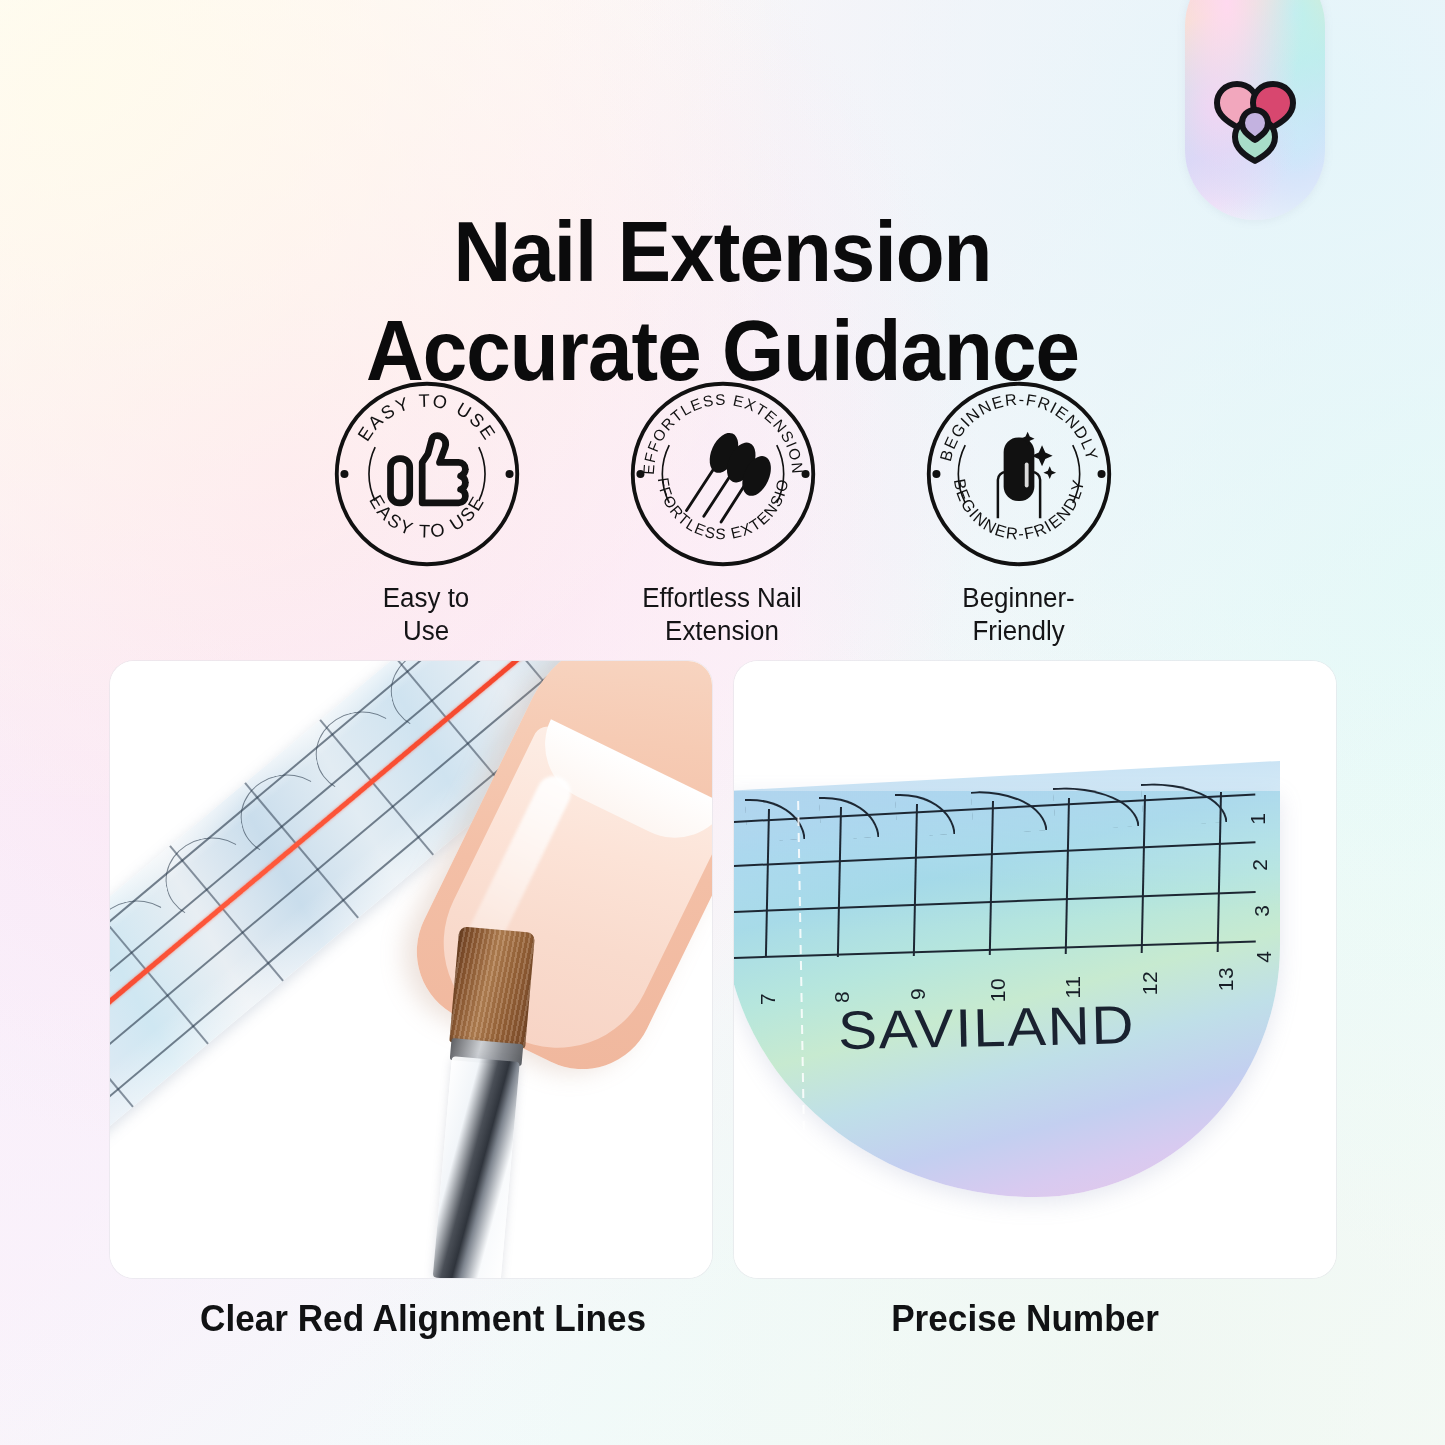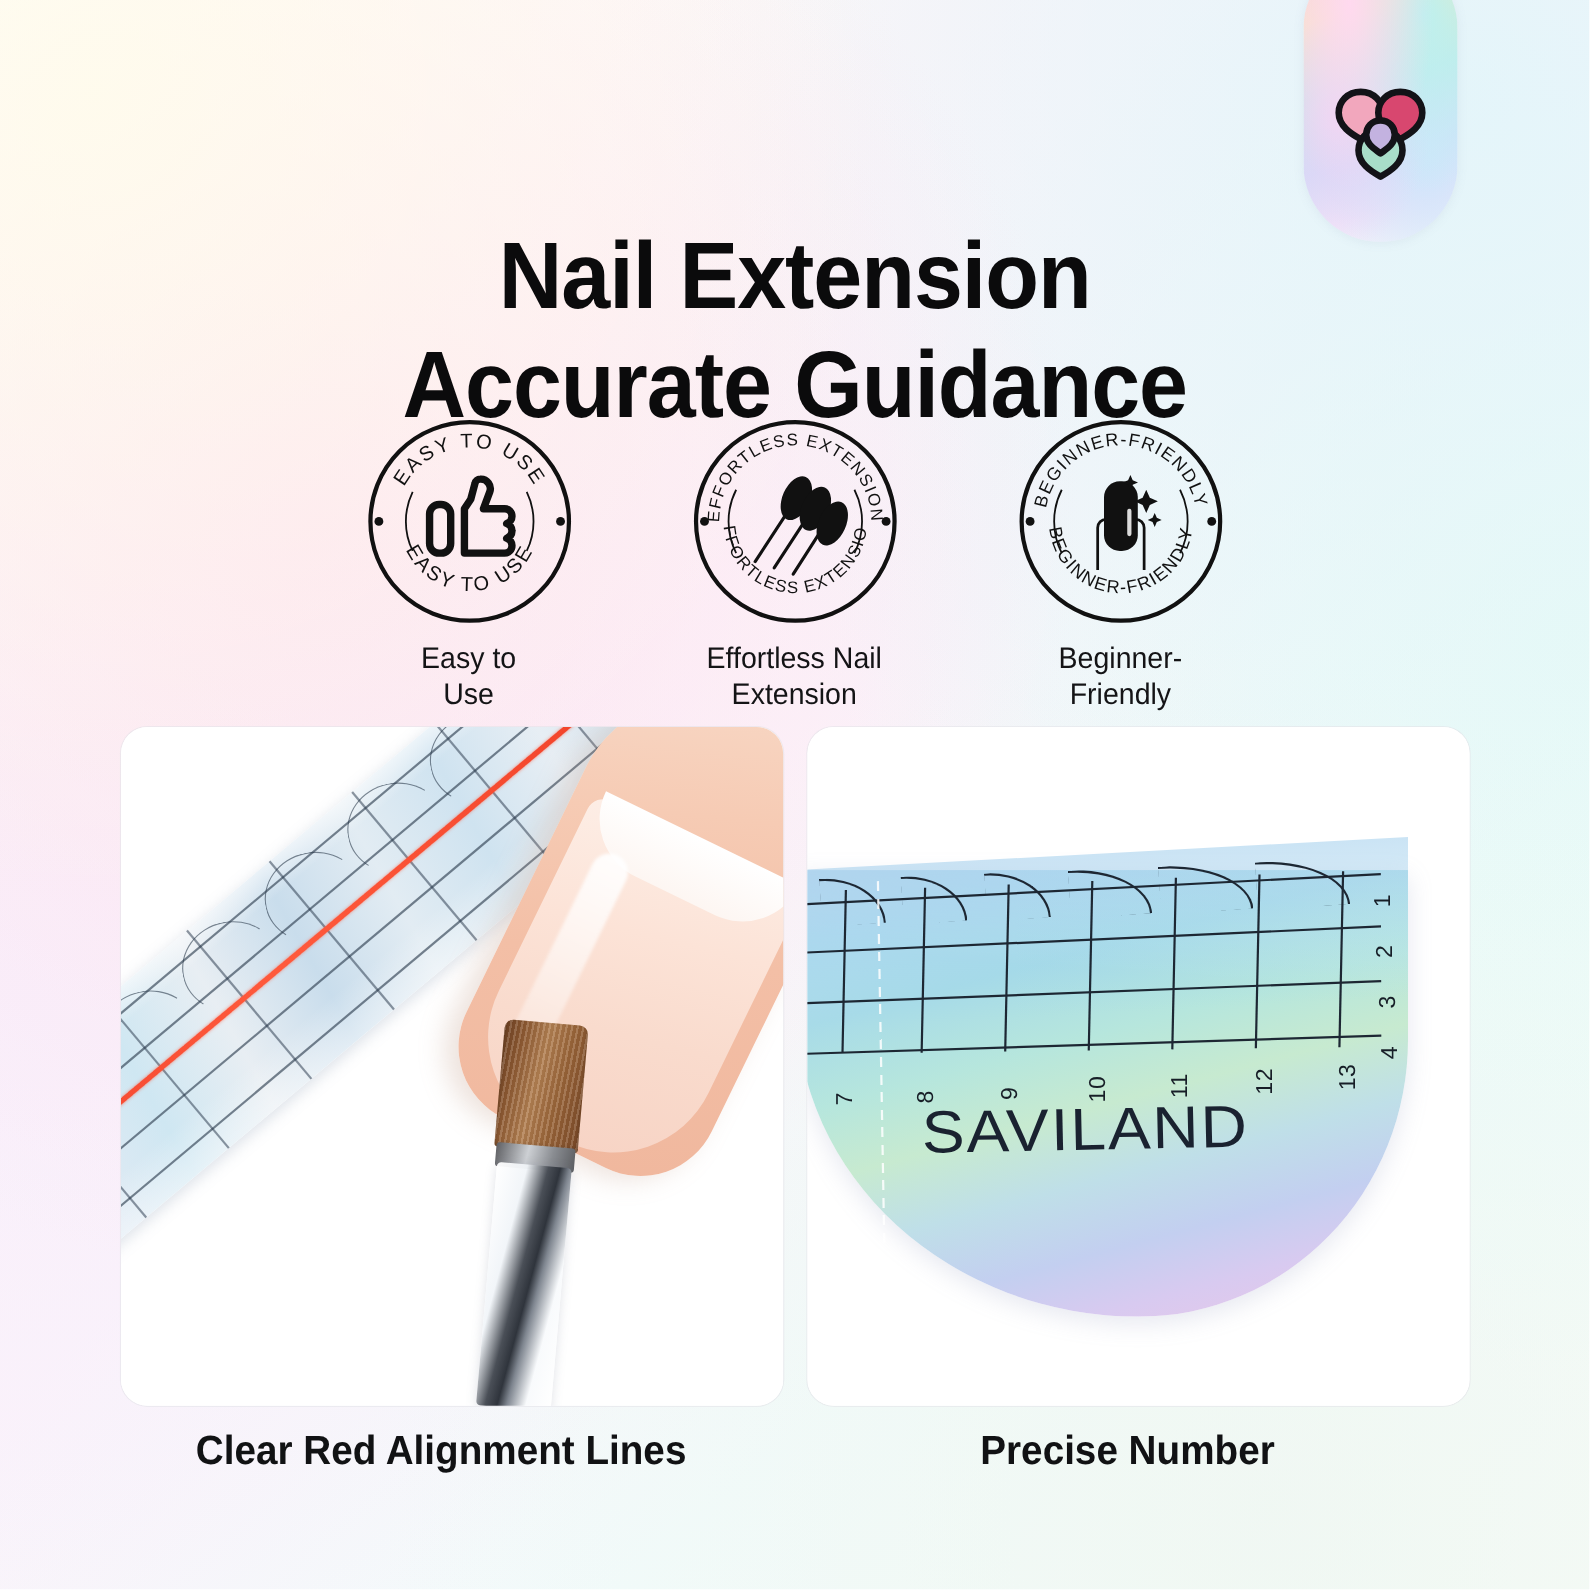--- a/index.html
+++ b/index.html
@@ -169,21 +169,21 @@
     font-family:"Liberation Sans",sans-serif;font-size:54px;font-weight:400;
     color:#1a2230;letter-spacing:1.5px;transform:scaleX(1.08) rotate(-1.2deg);transform-origin:0 50%;
   }
   .holo .dashline{
     position:absolute;left:76px;top:10px;width:1.6px;height:330px;
     background:repeating-linear-gradient(180deg,rgba(255,255,255,.85) 0 9px,rgba(255,255,255,0) 9px 16px);
     transform:rotate(-1deg);
   }
 
   
-  .captions{position:absolute;left:100px;top:1298px;width:1226px;display:flex;gap:22px;}
+  .captions{position:absolute;left:122px;top:1298px;width:1226px;display:flex;}
   .captions .cap{
     width:602px;text-align:center;color:#111214;
     font-family:"Liberation Sans Narrow","Liberation Sans",sans-serif;
     font-weight:bold;font-size:37px;letter-spacing:0px;
     transform:scaleX(.95);
   }
 </style>
 </head>
 <body>
 

